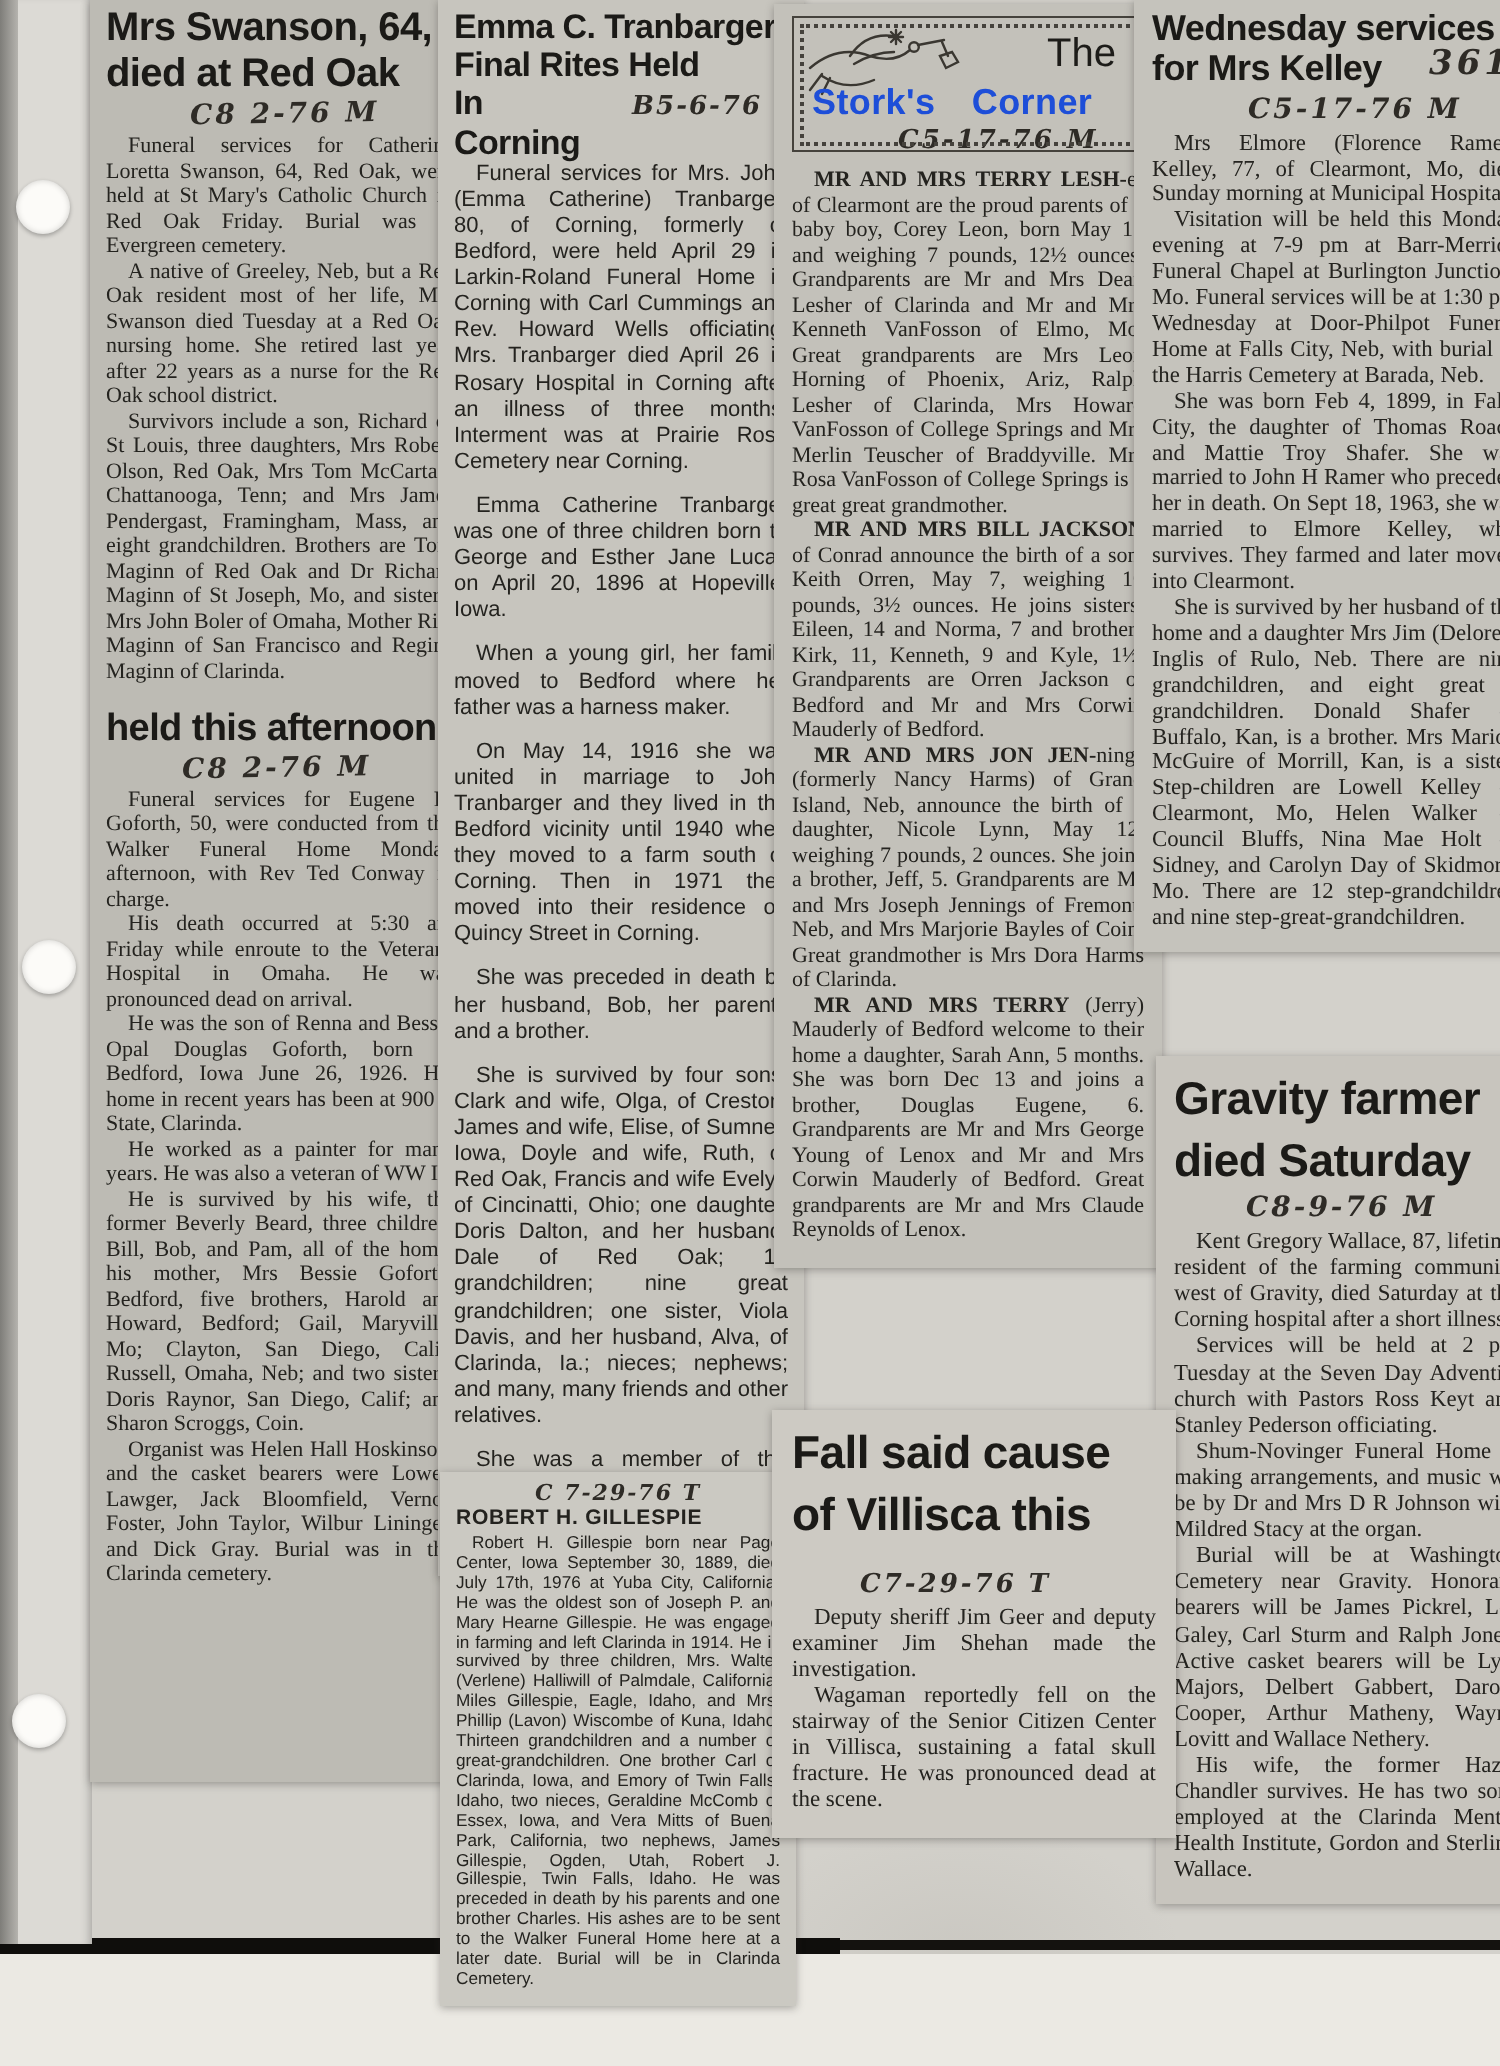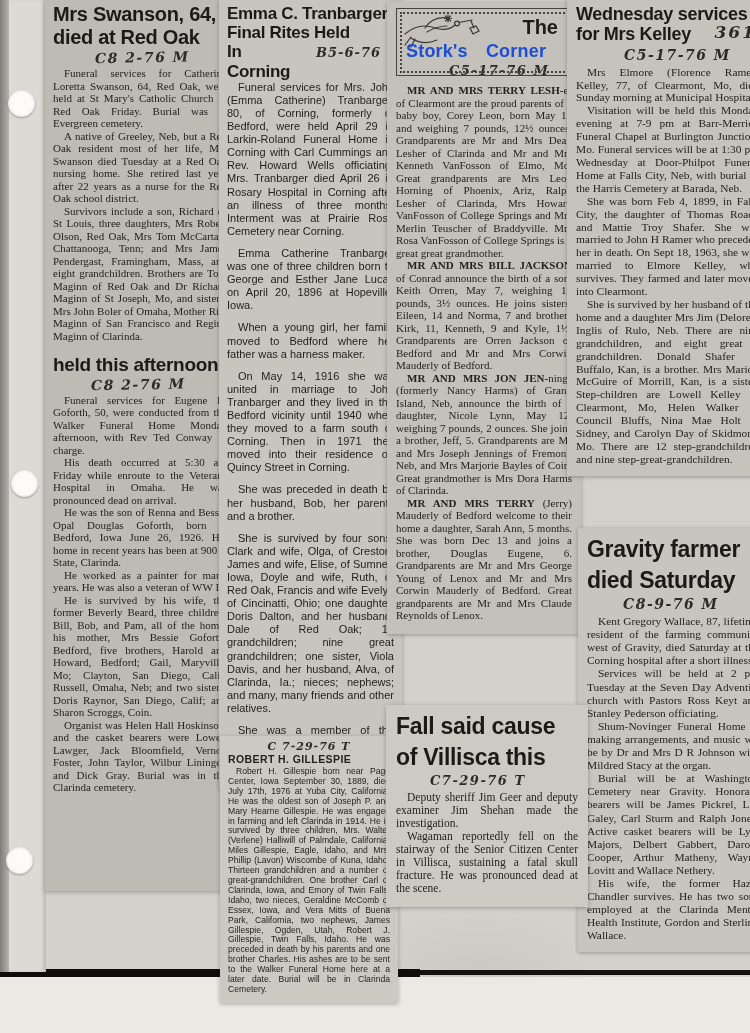--- a/index.html
+++ b/index.html
@@ -42,42 +42,42 @@
   .hl-villisca{font-size:23px;line-height:1.35;}
   .hl-row{display:flex;align-items:baseline;gap:26px;}
 
   .note{font-family:"DejaVu Serif",serif;font-style:italic;font-weight:600;color:#2e2b26;
         font-size:14px;letter-spacing:1.5px;white-space:nowrap;}
   .note-swanson{margin:1px 0 2px 42px;transform:rotate(-1deg);}
   .note-goforth{margin:0 0 2px 38px;transform:rotate(-1deg);}
   .note-inline{font-size:13px;letter-spacing:1px;}
   .note-kelley{margin:2px 0 3px 48px;}
   .note-gravity{margin:0 0 3px 36px;}
-  .note-villisca{margin:0 0 3px 34px;font-size:13px;}
+  .note-villisca{margin:12px 0 3px 34px;font-size:13px;}
   .note-gillespie{text-align:center;font-size:11px;letter-spacing:1px;margin:0;}
 
   .body p{margin:0;text-indent:11px;text-align:justify;}
   .serif{font-family:"Liberation Serif",serif;}
   .sans{font-family:"Liberation Sans",sans-serif;}
   .body-news{font-size:11px;line-height:12.5px;}
   .body-tran{font-size:11px;line-height:13.1px;}
   .body-tran p + p{margin-top:9px;}
   .body-kelley{font-size:11.4px;line-height:12.9px;}
   .body-gravity{font-size:11.4px;line-height:13.1px;}
   .body-villisca{font-size:11.5px;line-height:13px;}
   .body-gillespie{font-size:8.6px;line-height:9.9px;}
   .body-gillespie p{text-indent:8px;}
   .g-title{font-family:"Liberation Sans",sans-serif;font-size:10.5px;font-weight:700;
            text-align:left;letter-spacing:.4px;margin:0 0 2px;color:#23221e;}
 
   .stork-box{position:relative;height:66px;border:1.5px solid #45423c;margin:1px 0 8px;}
   .stork-box::after{content:"";position:absolute;inset:2.5px;border:2px dotted #45423c;}
   .stork-art{position:absolute;left:4px;top:3px;}
   .stork-the{position:absolute;right:13px;top:7px;font-family:"Liberation Sans",sans-serif;
-             font-weight:700;font-size:20px;color:#1d1c19;}
+             font-weight:400;font-size:20px;color:#1d1c19;}
   .stork-title{position:absolute;left:9px;bottom:13px;font-family:"Liberation Sans",sans-serif;
              font-weight:700;font-size:18px;word-spacing:13px;color:#1d4ed8;letter-spacing:.2px;}
   .stork-note{position:absolute;left:52px;bottom:-3px;font-size:13px;}
   .stork-item b{font-family:"Liberation Serif",serif;}
 
   .pagenum{position:absolute;top:22px;right:12px;font-family:"DejaVu Serif",serif;
            font-style:italic;font-weight:600;font-size:17px;letter-spacing:2px;color:#2e2b26;}
 </style>
 </head>
 <body>

